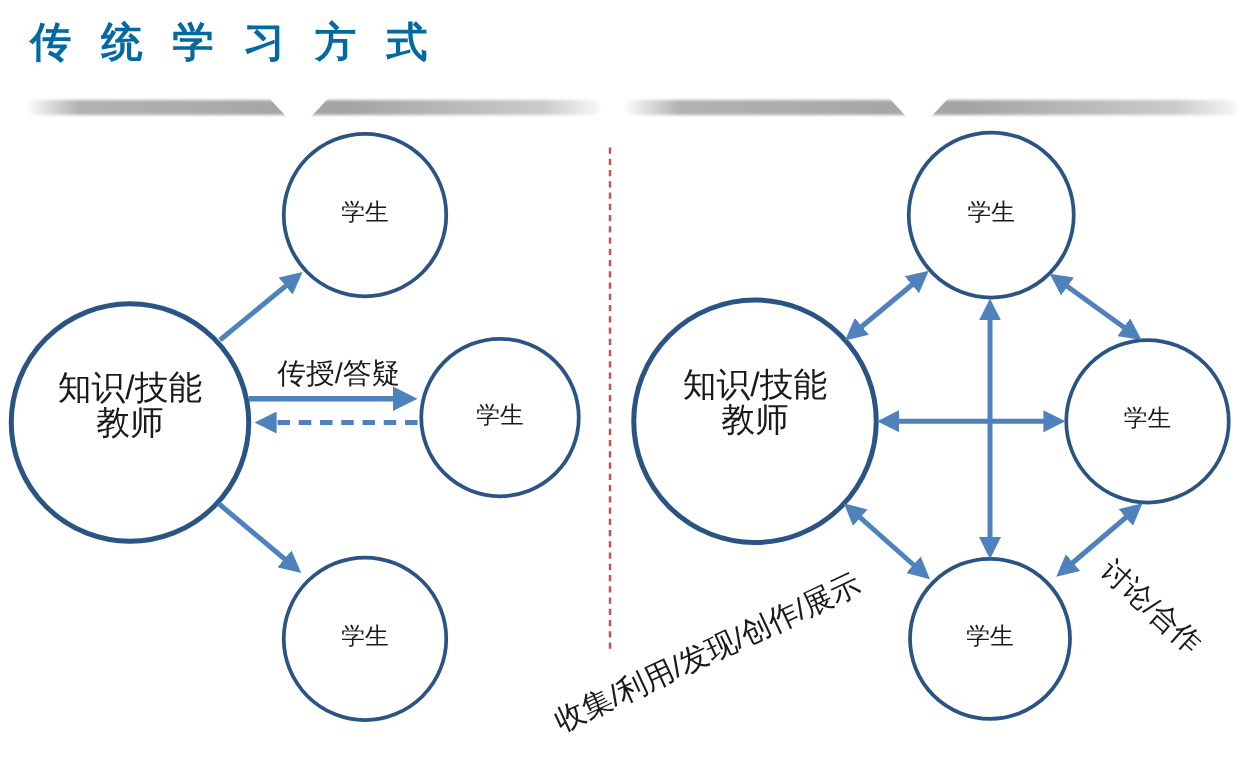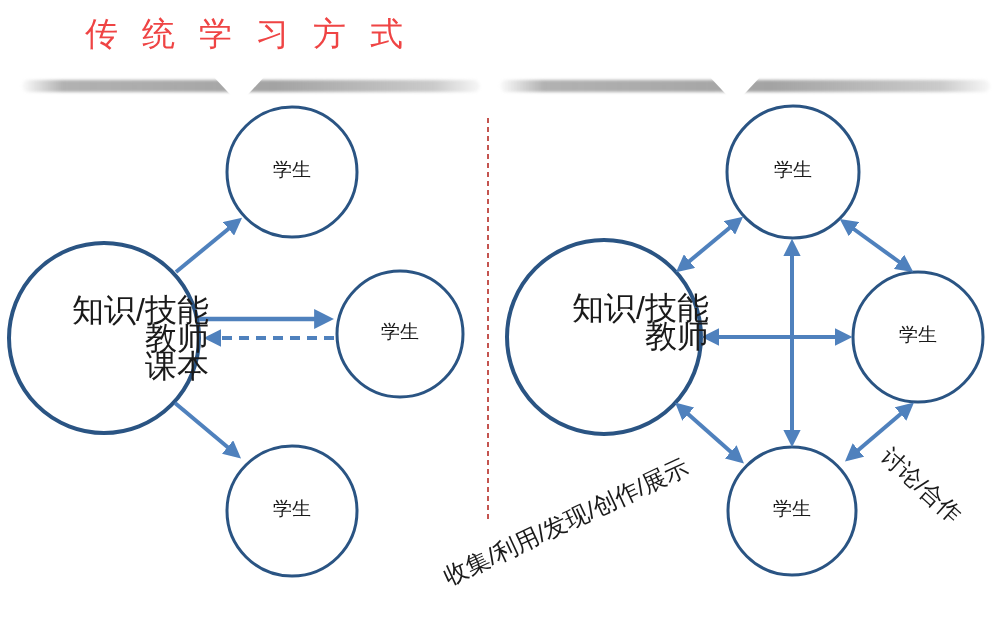--- a/index.html
+++ b/index.html
@@ -3,22 +3,22 @@
 <meta charset="utf-8">
 <style>
   html,body{margin:0;padding:0;background:#fff;}
   .stage{
     position:relative;width:992px;height:622px;background:#fff;overflow:hidden;
     font-family:"Liberation Sans","DejaVu Sans",sans-serif;color:#1f1f1f;
   }
   
   .panel-title{
     position:absolute;top:12px;z-index:3;width:488px;
-    font-size:33px;font-weight:400;letter-spacing:24px;text-indent:24px;
-    text-align:center;color:#ef4444;white-space:nowrap;
+    font-size:33px;font-weight:700;letter-spacing:24px;text-indent:24px;
+    text-align:left;color:#0369a1;white-space:nowrap;
   }
   .banner-bar{
     position:absolute;top:80px;height:12px;z-index:1;border-radius:6px;
     background:linear-gradient(90deg,
       rgba(170,170,170,0.05) 0%,
       rgba(158,158,158,0.80) 9%,
       rgba(150,150,150,0.88) 55%,
       rgba(160,160,160,0.55) 90%,
       rgba(178,178,178,0.10) 100%);
     filter:blur(1.4px);
@@ -29,21 +29,21 @@
     filter:drop-shadow(0 1px 2px rgba(120,120,120,0.55));
   }
   
   .diagram-svg{position:absolute;left:0;top:0;z-index:2;}
   
   .node-label{
     position:absolute;z-index:4;text-align:center;color:#1a1a1a;
     white-space:nowrap;pointer-events:none;
   }
   .student-label{font-size:19px;width:110px;}
-  .teacher-label{font-size:32px;line-height:28px;width:210px;text-align:right;}
+  .teacher-label{font-size:27px;line-height:28px;width:210px;}
   .edge-label{font-size:23px;}
   .edge-label-rot{transform-origin:center;}
 </style>
 </head>
 <body>
 
 <div class="stage">
 
   <div class="panel-title" style="left:0;">传统学习方式</div>
 
@@ -84,26 +84,26 @@
       <line x1="679" y1="406" x2="740" y2="460" stroke="#4f81bd" stroke-width="4" marker-start="url(#ah)" marker-end="url(#ah)"></line>
       <line x1="844" y1="222" x2="909" y2="269" stroke="#4f81bd" stroke-width="4" marker-start="url(#ah)" marker-end="url(#ah)"></line>
       <line x1="792" y1="244" x2="792" y2="442" stroke="#4f81bd" stroke-width="4" marker-start="url(#ah)" marker-end="url(#ah)"></line>
       <line x1="910" y1="406" x2="849" y2="458" stroke="#4f81bd" stroke-width="4" marker-start="url(#ah)" marker-end="url(#ah)"></line>
     </g>
   </svg>
 
   <div class="node-label teacher-label" style="left:-1px;top:296px;">
     <div>知识/技能</div>
     <div>教师</div>
-    <div>课本</div>
   </div>
   <div class="node-label student-label" style="left:237px;top:157px;">学生</div>
   <div class="node-label student-label" style="left:345px;top:319px;">学生</div>
   <div class="node-label student-label" style="left:237px;top:496px;">学生</div>
 
+  <div class="node-label edge-label" style="left:191px;top:283px;width:160px;">传授/答疑</div>
 
   <div class="node-label teacher-label" style="left:499px;top:294px;">
     <div>知识/技能</div>
     <div>教师</div>
   </div>
   <div class="node-label student-label" style="left:738px;top:157px;">学生</div>
   <div class="node-label student-label" style="left:863px;top:322px;">学生</div>
   <div class="node-label student-label" style="left:737px;top:496px;">学生</div>
 
   <div class="node-label edge-label edge-label-rot" style="left:396px;top:506px;width:340px;font-size:24px;transform:rotate(-25deg);">收集/利用/发现/创作/展示</div>

